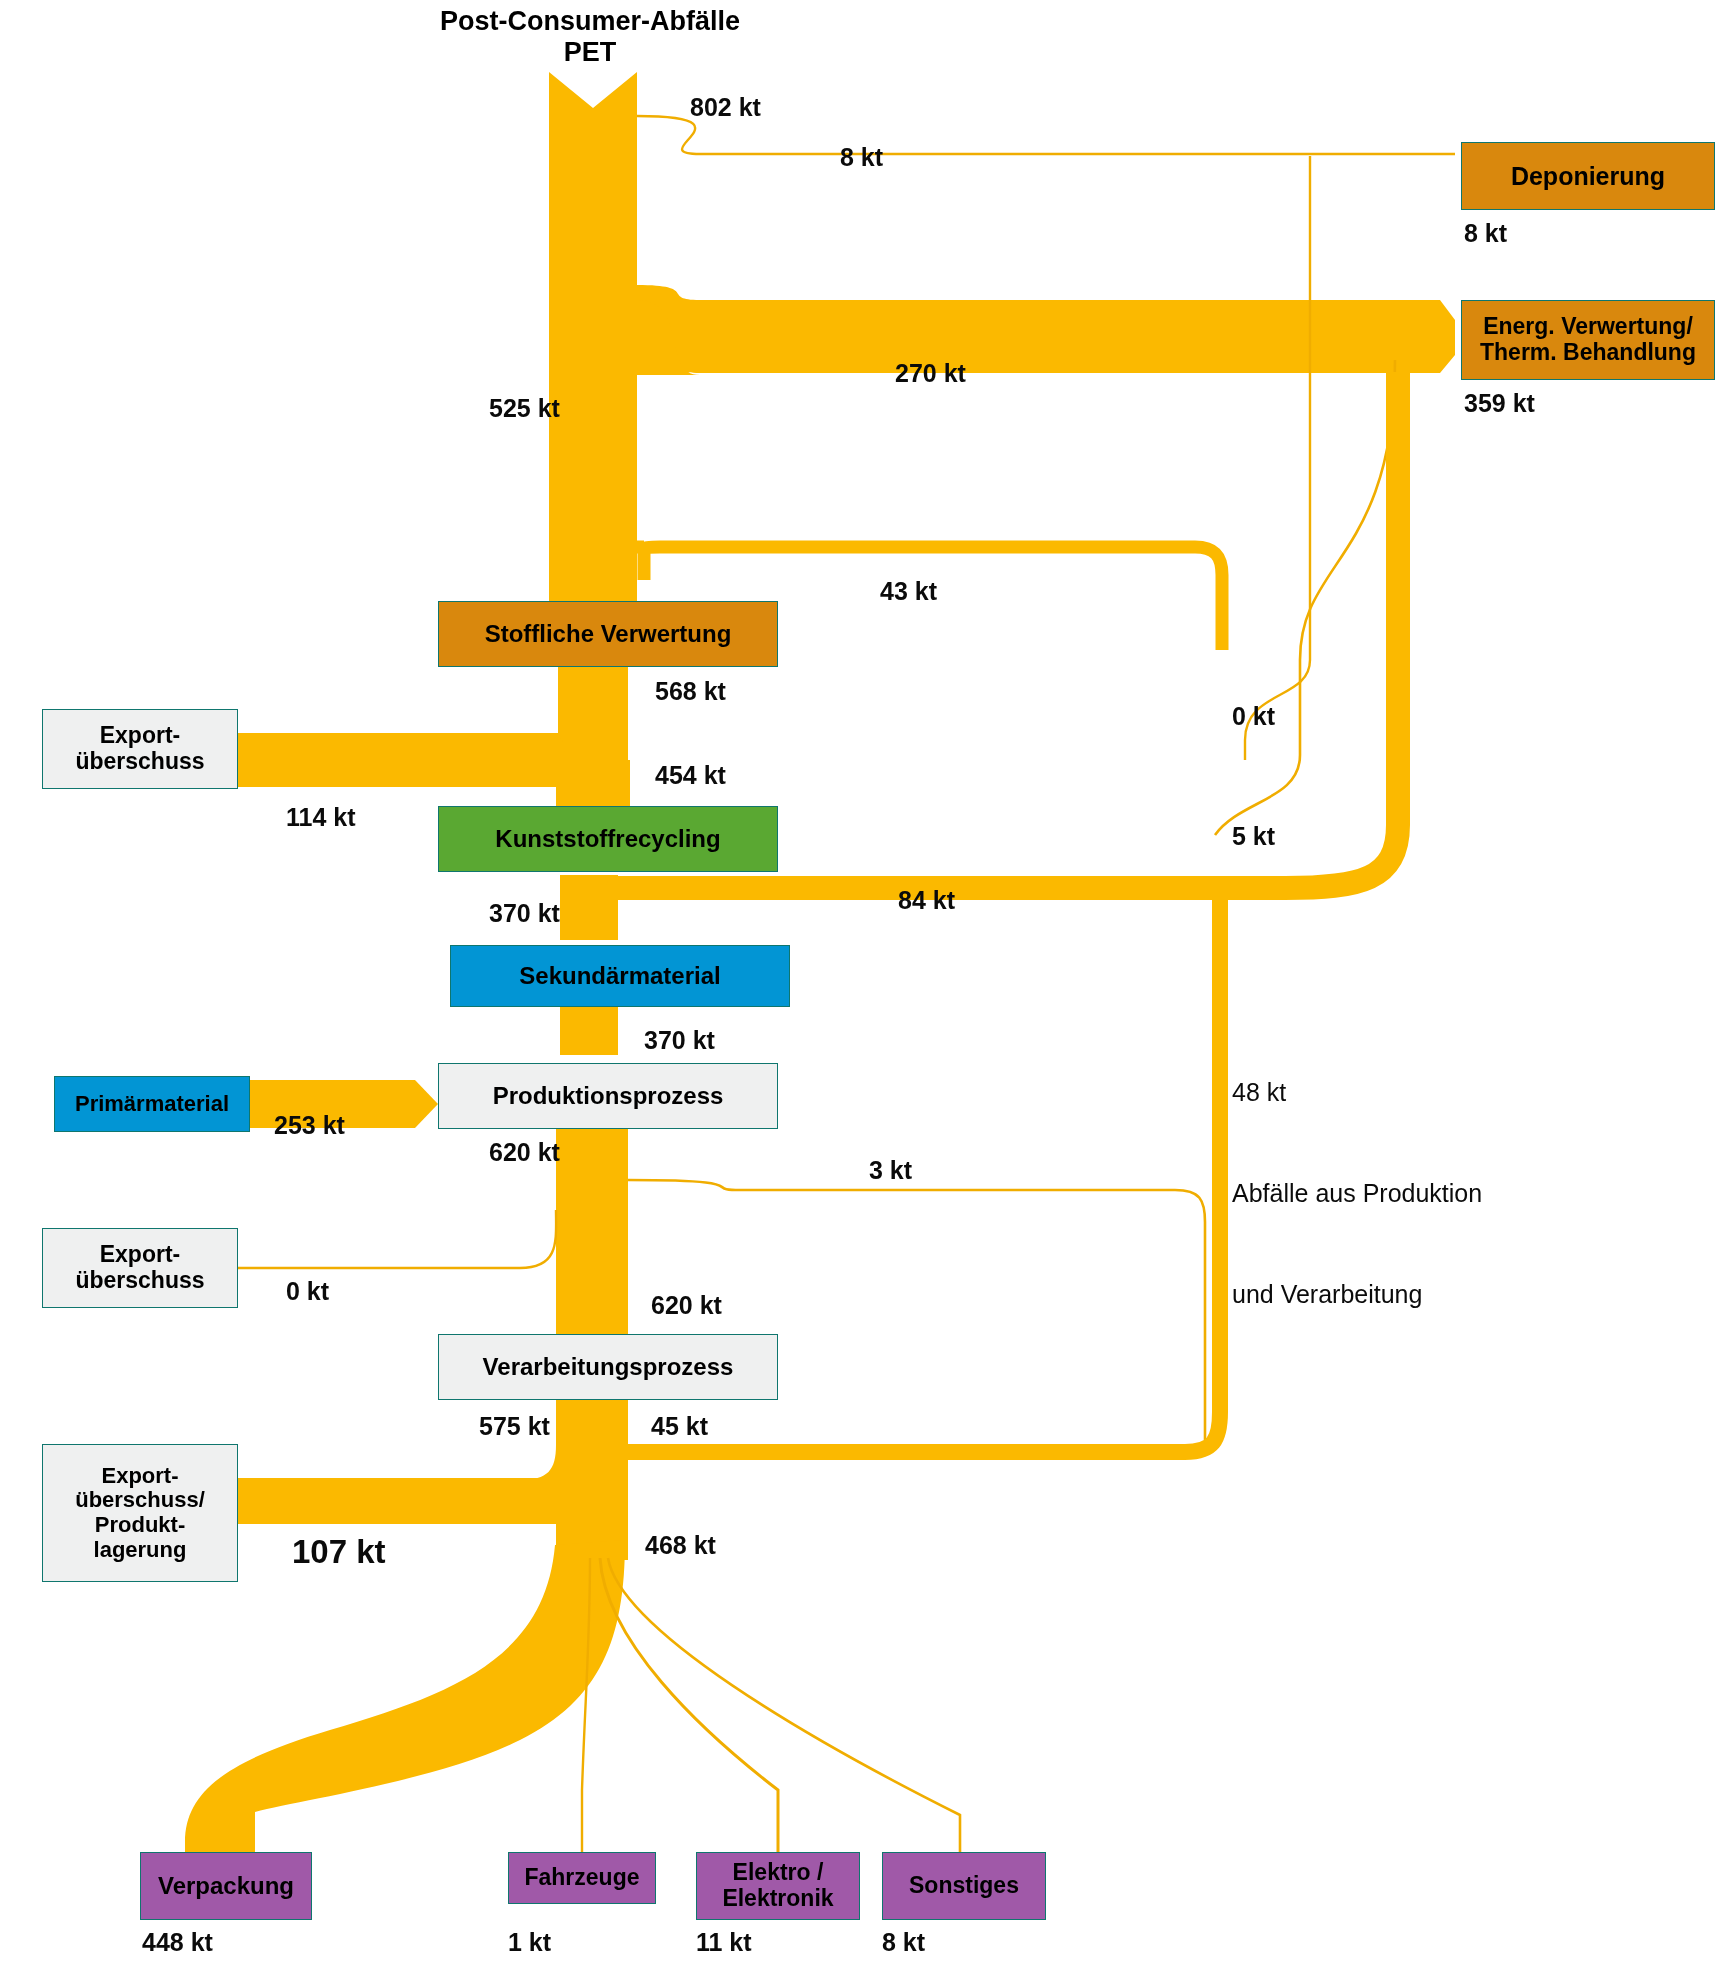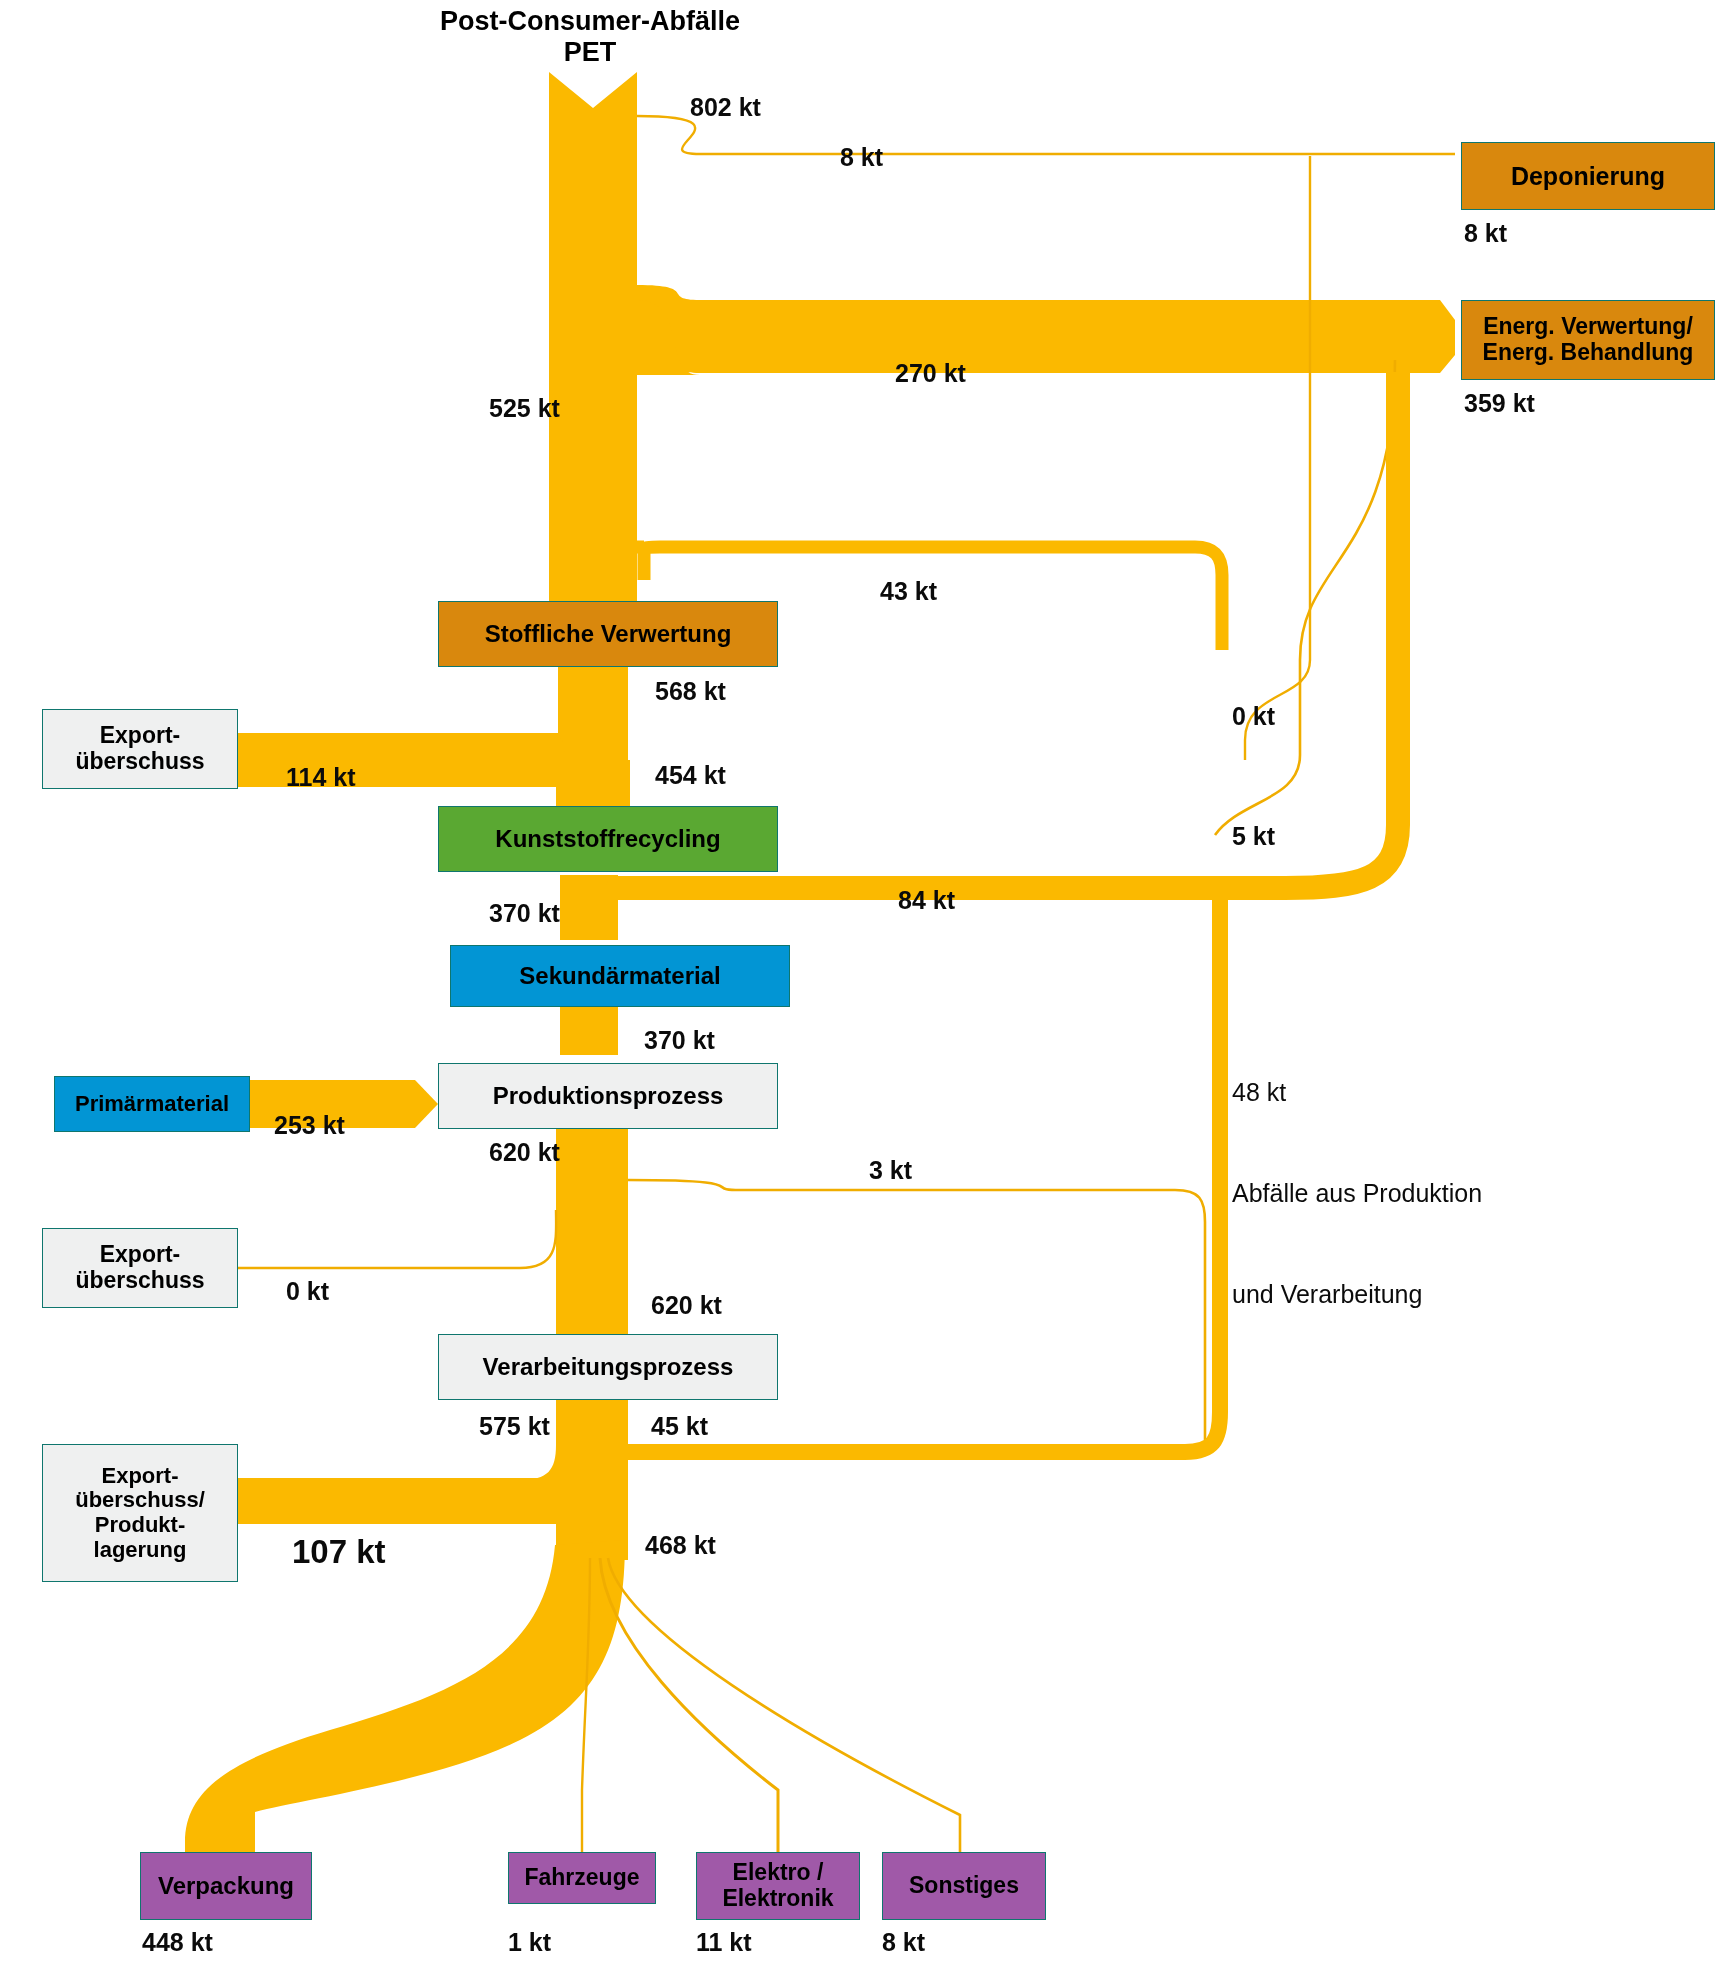--- a/index.html
+++ b/index.html
@@ -107,21 +107,21 @@
     <div>PET</div>
   </div>
 
   <div class="node n-orange" style="left:1461px;top:142px;width:254px;height:68px;font-size:25px;">
     <span>Deponierung</span>
   </div>
 
   <div class="node n-orange" style="left:1461px;top:300px;width:254px;height:80px;font-size:23px;">
     <div>
       <div>Energ. Verwertung/</div>
-      <div>Energ. Behandlung</div>
+      <div>Therm. Behandlung</div>
     </div>
   </div>
 
   <div class="node n-orange" style="left:438px;top:601px;width:340px;height:66px;font-size:24px;">
     <span>Stoffliche Verwertung</span>
   </div>
 
   <div class="node n-grey" style="left:42px;top:709px;width:196px;height:80px;font-size:23px;">
     <div>
       <div>Export-</div>
@@ -185,21 +185,21 @@
   </div>
 
   <div class="lbl" style="left:690px;top:93px;font-size:25px;">802 kt</div>
   <div class="lbl" style="left:840px;top:143px;font-size:25px;">8 kt</div>
   <div class="lbl" style="left:1464px;top:219px;font-size:25px;">8 kt</div>
   <div class="lbl" style="left:895px;top:359px;font-size:25px;">270 kt</div>
   <div class="lbl" style="left:1464px;top:389px;font-size:25px;">359 kt</div>
   <div class="lbl" style="left:489px;top:394px;font-size:25px;">525 kt</div>
   <div class="lbl" style="left:880px;top:577px;font-size:25px;">43 kt</div>
   <div class="lbl" style="left:655px;top:677px;font-size:25px;">568 kt</div>
-  <div class="lbl" style="left:286px;top:763px;font-size:25px;">114 kt</div>
+  <div class="lbl" style="left:286px;top:803px;font-size:25px;">114 kt</div>
   <div class="lbl" style="left:655px;top:761px;font-size:25px;">454 kt</div>
   <div class="lbl" style="left:1232px;top:702px;font-size:25px;">0 kt</div>
   <div class="lbl" style="left:1232px;top:822px;font-size:25px;">5 kt</div>
   <div class="lbl" style="left:489px;top:899px;font-size:25px;">370 kt</div>
   <div class="lbl" style="left:898px;top:886px;font-size:25px;">84 kt</div>
   <div class="lbl" style="left:644px;top:1026px;font-size:25px;">370 kt</div>
   <div class="lbl" style="left:274px;top:1111px;font-size:25px;">253 kt</div>
   <div class="lbl" style="left:489px;top:1138px;font-size:25px;">620 kt</div>
   <div class="lbl" style="left:869px;top:1156px;font-size:25px;">3 kt</div>
   <div class="lbl" style="left:286px;top:1277px;font-size:25px;">0 kt</div>

